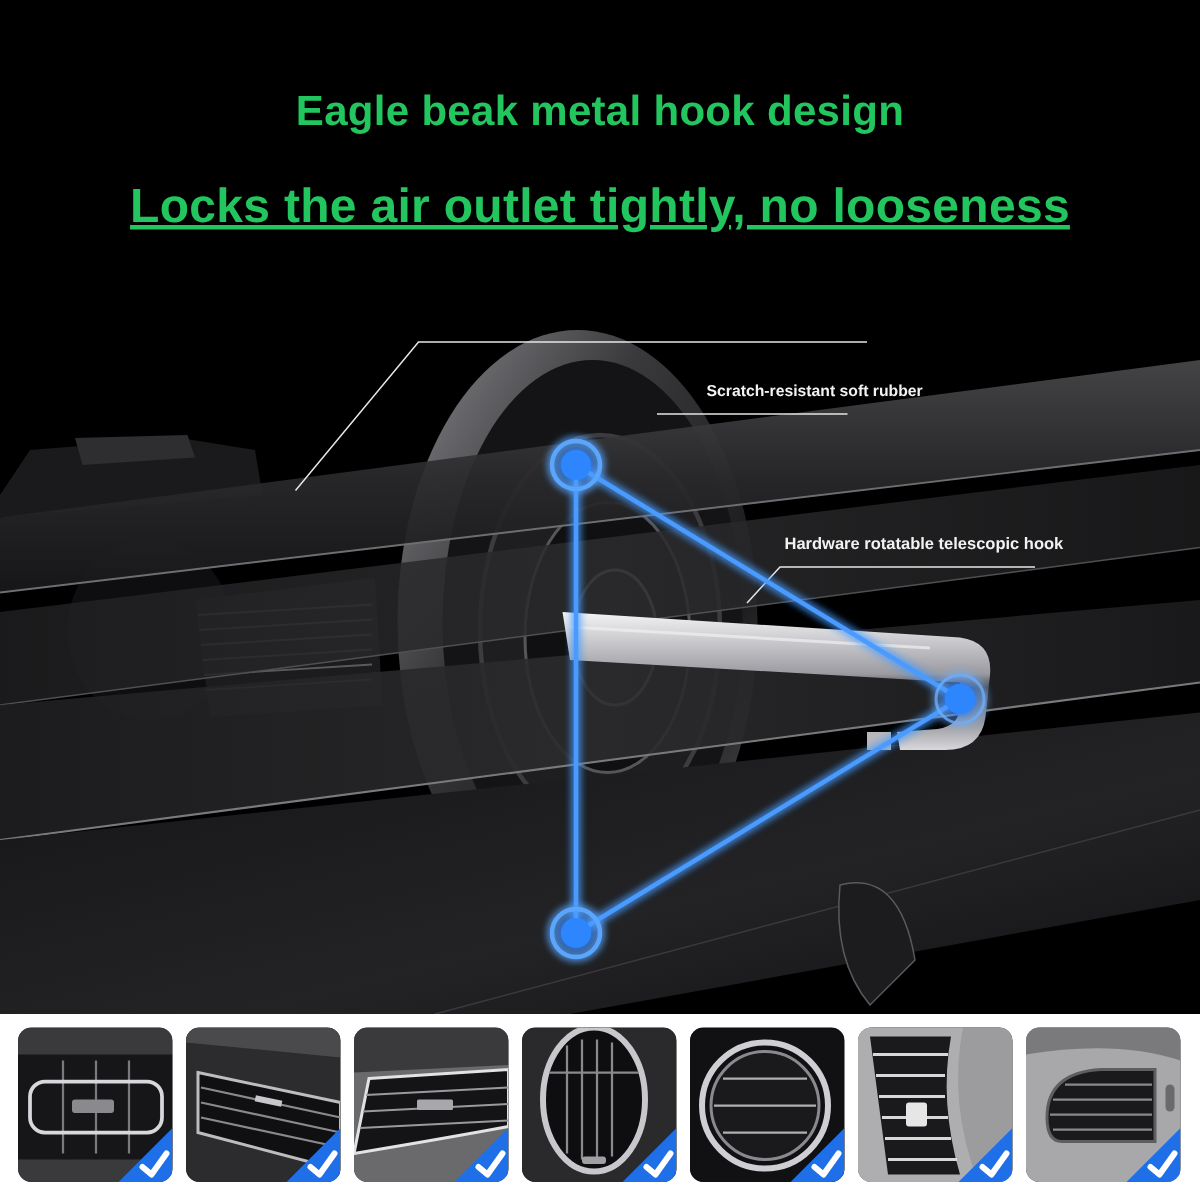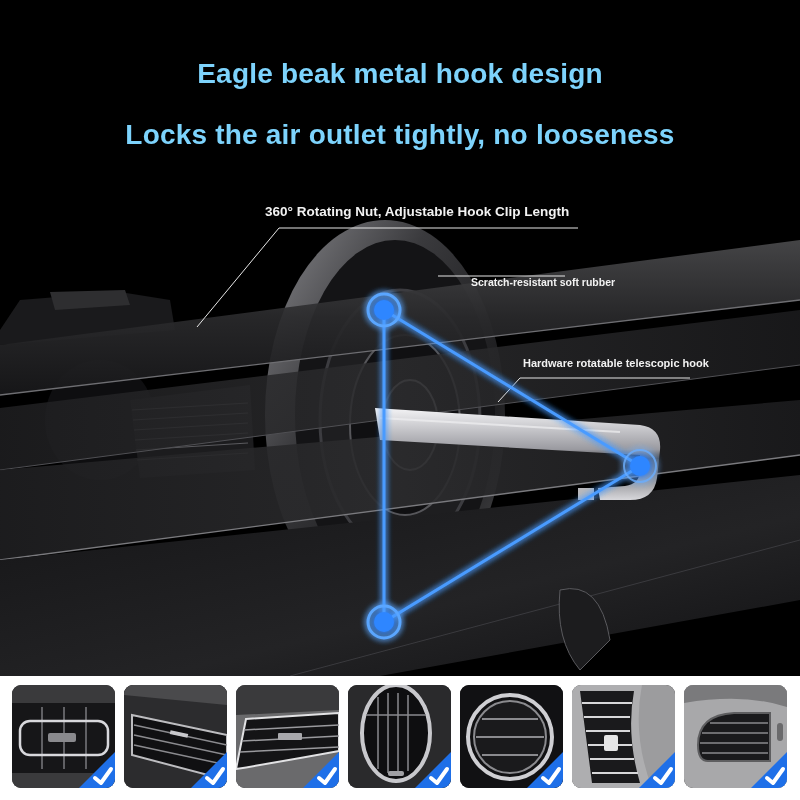--- a/index.html
+++ b/index.html
@@ -6,33 +6,33 @@
   html, body { width: 800px; height: 800px; overflow: hidden; background: #ffffff; }
   body { position: relative; font-family: "Liberation Sans", "DejaVu Sans", sans-serif; }
 
   .hero {
     position: absolute; left: 0; top: 0; width: 800px; height: 676px;
     background: #000000; overflow: hidden;
   }
 
   .headline {
     position: absolute; left: 0; width: 800px; text-align: center;
-    color: #7dd3fc; font-weight: bold; letter-spacing: 0.2px;
+    color: #22c55e; font-weight: bold; letter-spacing: 0.2px;
   }
   .headline.h1 { top: 58px; font-size: 28px; }
-  .headline.h2 { top: 119px; font-size: 28px; }
+  .headline.h2 { top: 119px; font-size: 32px; text-decoration: underline; }
 
   .scene { position: absolute; left: 0; top: 0; width: 800px; height: 676px; }
 
   .callout {
     position: absolute; color: #f2f2f2; white-space: nowrap;
     font-family: "Liberation Sans", "DejaVu Sans", sans-serif;
   }
   .callout.c1 { left: 265px; top: 204px; font-size: 13.5px; font-weight: bold; }
-  .callout.c2 { left: 471px; top: 255px; font-size: 10.5px; font-weight: bold; margin-top: 21px; }
+  .callout.c2 { left: 471px; top: 255px; font-size: 10.5px; font-weight: bold; }
   .callout.c3 { left: 523px; top: 357px; font-size: 11px; font-weight: bold; }
 
   .thumbs {
     position: absolute; left: 0; top: 676px; width: 800px; height: 124px;
     background: #ffffff;
   }
   .thumb {
     position: absolute; top: 9px; width: 103px; height: 103px;
     border-radius: 9px; overflow: hidden; background: #2a2a2a;
   }
@@ -146,21 +146,20 @@
       <g>
         <circle cx="384" cy="622" r="16" fill="none" stroke="#5aa6ff" stroke-width="3"></circle>
         <circle cx="384" cy="622" r="10" fill="#2f86ff"></circle>
       </g>
     </g>
   </svg>
 
   <div class="headline h1">Eagle beak metal hook design</div>
   <div class="headline h2">Locks the air outlet tightly, no looseness</div>
 
-  <div class="callout c1">360° Rotating Nut, Adjustable Hook Clip Length</div>
   <div class="callout c2">Scratch-resistant soft rubber</div>
   <div class="callout c3">Hardware rotatable telescopic hook</div>
 </div>
 
 <div class="thumbs">
 
   <div class="thumb" style="left:12px;">
     <svg class="art" viewBox="0 0 103 103">
       <rect width="103" height="103" fill="#3a3a3c"></rect>
       <rect x="0" y="18" width="103" height="70" fill="#161618"></rect>

